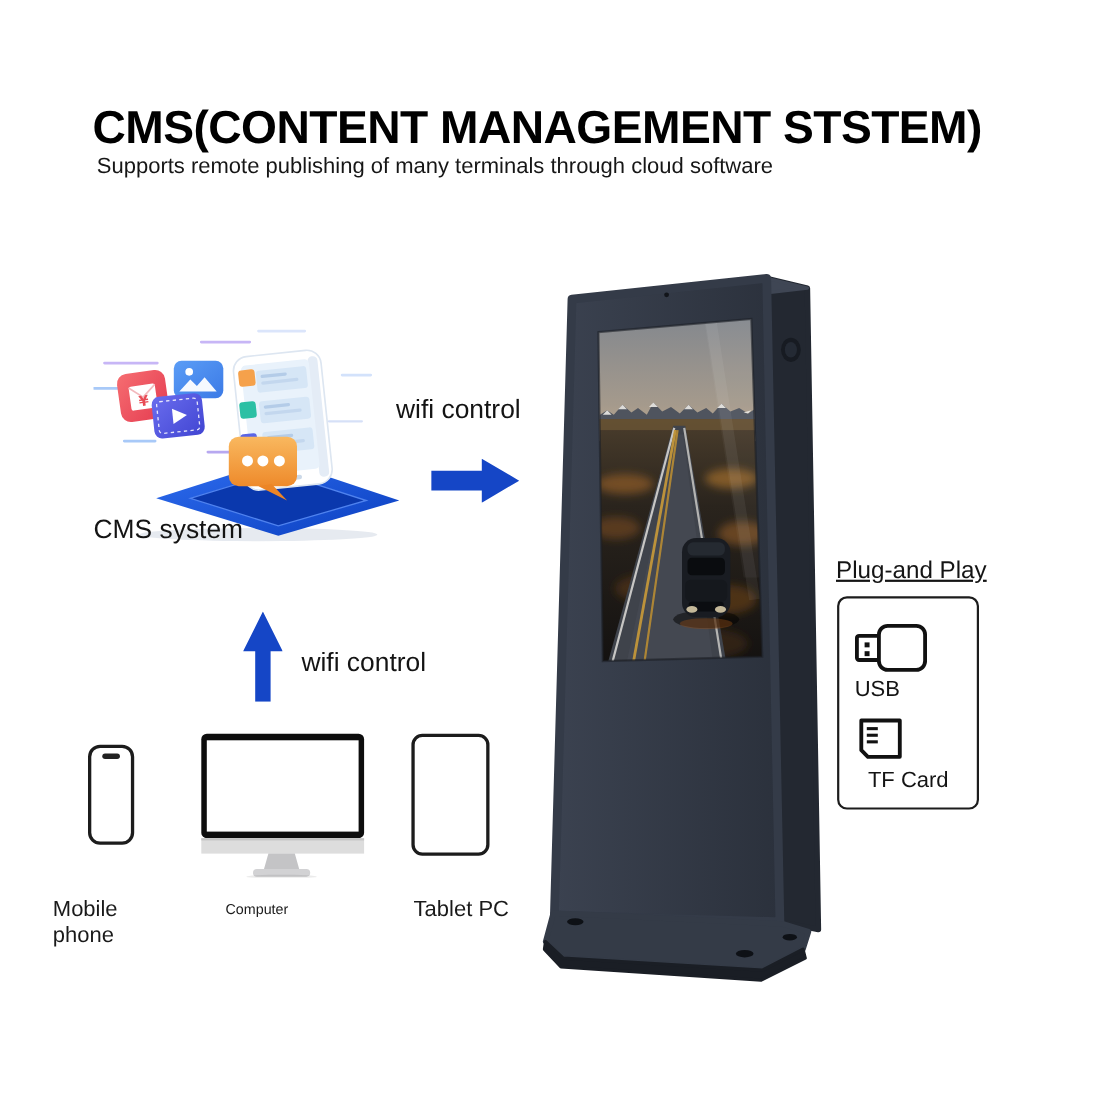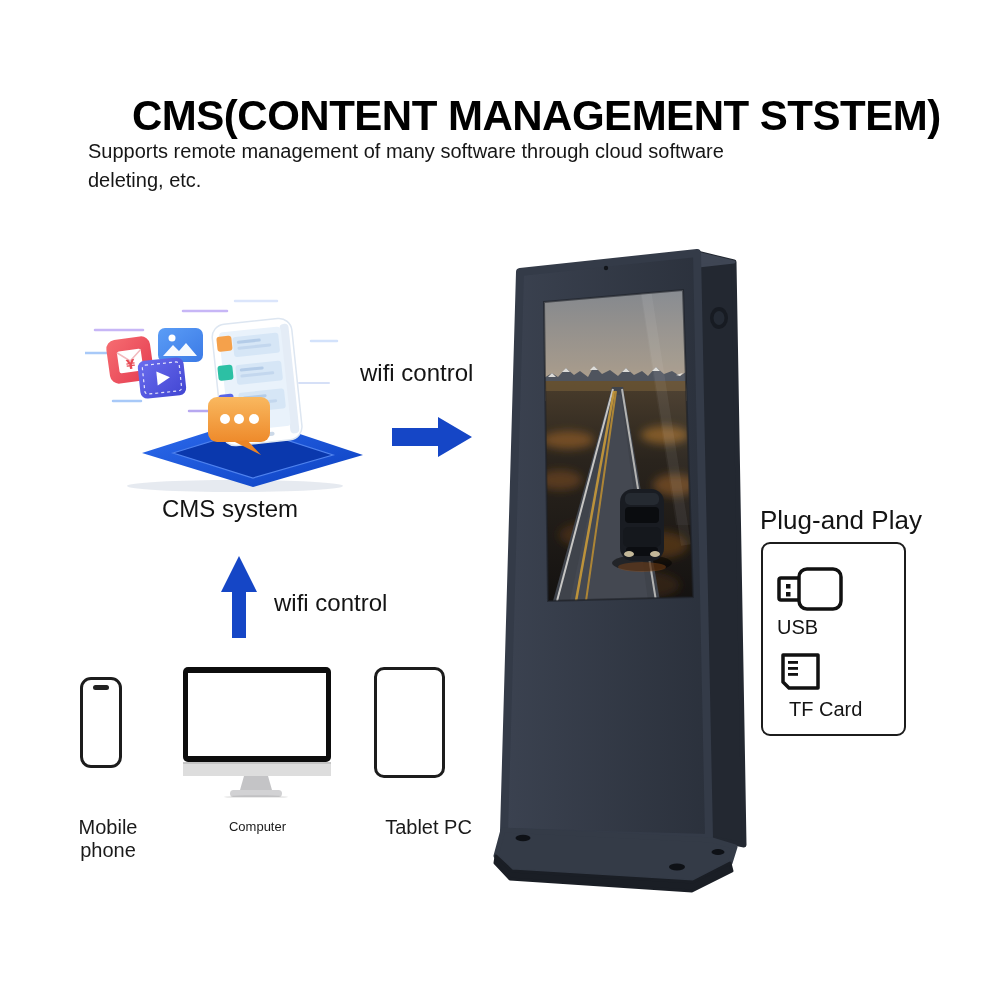--- a/index.html
+++ b/index.html
@@ -6,28 +6,27 @@
   body{
     width:1000px;height:1000px;position:relative;overflow:hidden;
     background:#ffffff;color:#111;
     font-family:"Liberation Sans", sans-serif;
   }
   .abs{position:absolute;}
   .page-title{
     left:84px;top:64px;width:860px;
     font-size:42px;font-weight:700;letter-spacing:-0.5px;color:#000;
     white-space:nowrap;
-    margin-left:48px;
   }
   .intro{left:88px;top:137px;width:720px;font-size:20px;line-height:29px;color:#161616;}
   .label-lg{font-size:24px;color:#141414;}
-  .device-label{font-size:20px;color:#1a1a1a;text-align:center;}
-  .pnp-title{font-size:26px;color:#141414;}
+  .device-label{font-size:20px;color:#1a1a1a;}
+  .pnp-title{font-size:22px;color:#141414;text-decoration:underline;}
   .pnp-box{
-    left:761px;top:542px;width:145px;height:194px;
+    left:761px;top:542px;width:129px;height:194px;
     border:2px solid #1c1c1c;border-radius:9px;box-sizing:border-box;
   }
   .pnp-item-label{font-size:20px;color:#141414;}
   .phone-outline{
     left:80px;top:677px;width:42px;height:91px;box-sizing:border-box;
     border:3px solid #1c1c1c;border-radius:11px;background:#fff;
   }
   .phone-pill{
     position:absolute;left:50%;top:5px;transform:translateX(-50%);
     width:16px;height:5px;border-radius:3px;background:#222;
@@ -36,22 +35,21 @@
     left:374px;top:667px;width:71px;height:111px;box-sizing:border-box;
     border:3px solid #1c1c1c;border-radius:10px;background:#fff;
   }
 </style>
 </head>
 <body>
 
 <h1 class="abs page-title">CMS(CONTENT MANAGEMENT STSTEM)</h1>
 
 <div class="abs intro">
-  <div>Supports remote management of many software through cloud software</div>
-  <div>deleting, etc.</div>
+  <div>Supports remote publishing of many terminals through cloud software</div>
 </div>
 
 <svg class="abs" style="left:85px;top:283px" width="290" height="210" viewBox="0 0 290 210">
   <defs>
     <linearGradient id="gRed" x1="0" y1="0" x2="1" y2="1">
       <stop offset="0" stop-color="#f66d71"></stop>
         <stop offset="1" stop-color="#e43b50"></stop>
     </linearGradient>
     <linearGradient id="gBlue" x1="0" y1="0" x2="1" y2="1">
       <stop offset="0" stop-color="#5b9df6"></stop>
@@ -134,21 +132,21 @@
 
   <g>
     <rect x="123" y="114" width="62" height="45" rx="9" fill="url(#gBubble)"></rect>
     <path d="M162,157 L176,172 L150,159 Z" fill="#ec8526"></path>
     <circle cx="140" cy="136" r="5" fill="#ffffff"></circle>
     <circle cx="154" cy="136" r="5" fill="#ffffff"></circle>
     <circle cx="169" cy="136" r="5" fill="#ffffff"></circle>
   </g>
 </svg>
 
-<div class="abs label-lg" style="left:85px;top:495px;width:290px;text-align:center">CMS system</div>
+<div class="abs label-lg" style="left:85px;top:468px;width:290px;text-align:left">CMS system</div>
 
 <div class="abs label-lg" style="left:360px;top:359px">wifi control</div>
 
 <svg class="abs" style="left:392px;top:417px" width="80" height="40" viewBox="0 0 80 40">
   <polygon points="0,11 46,11 46,0 80,20 46,40 46,29 0,29" fill="#1546c6"></polygon>
 </svg>
 
 <svg class="abs" style="left:221px;top:556px" width="36" height="82" viewBox="0 0 36 82">
   <polygon points="18,0 36,36 25,36 25,82 11,82 11,36 0,36" fill="#1546c6"></polygon>
 </svg>

